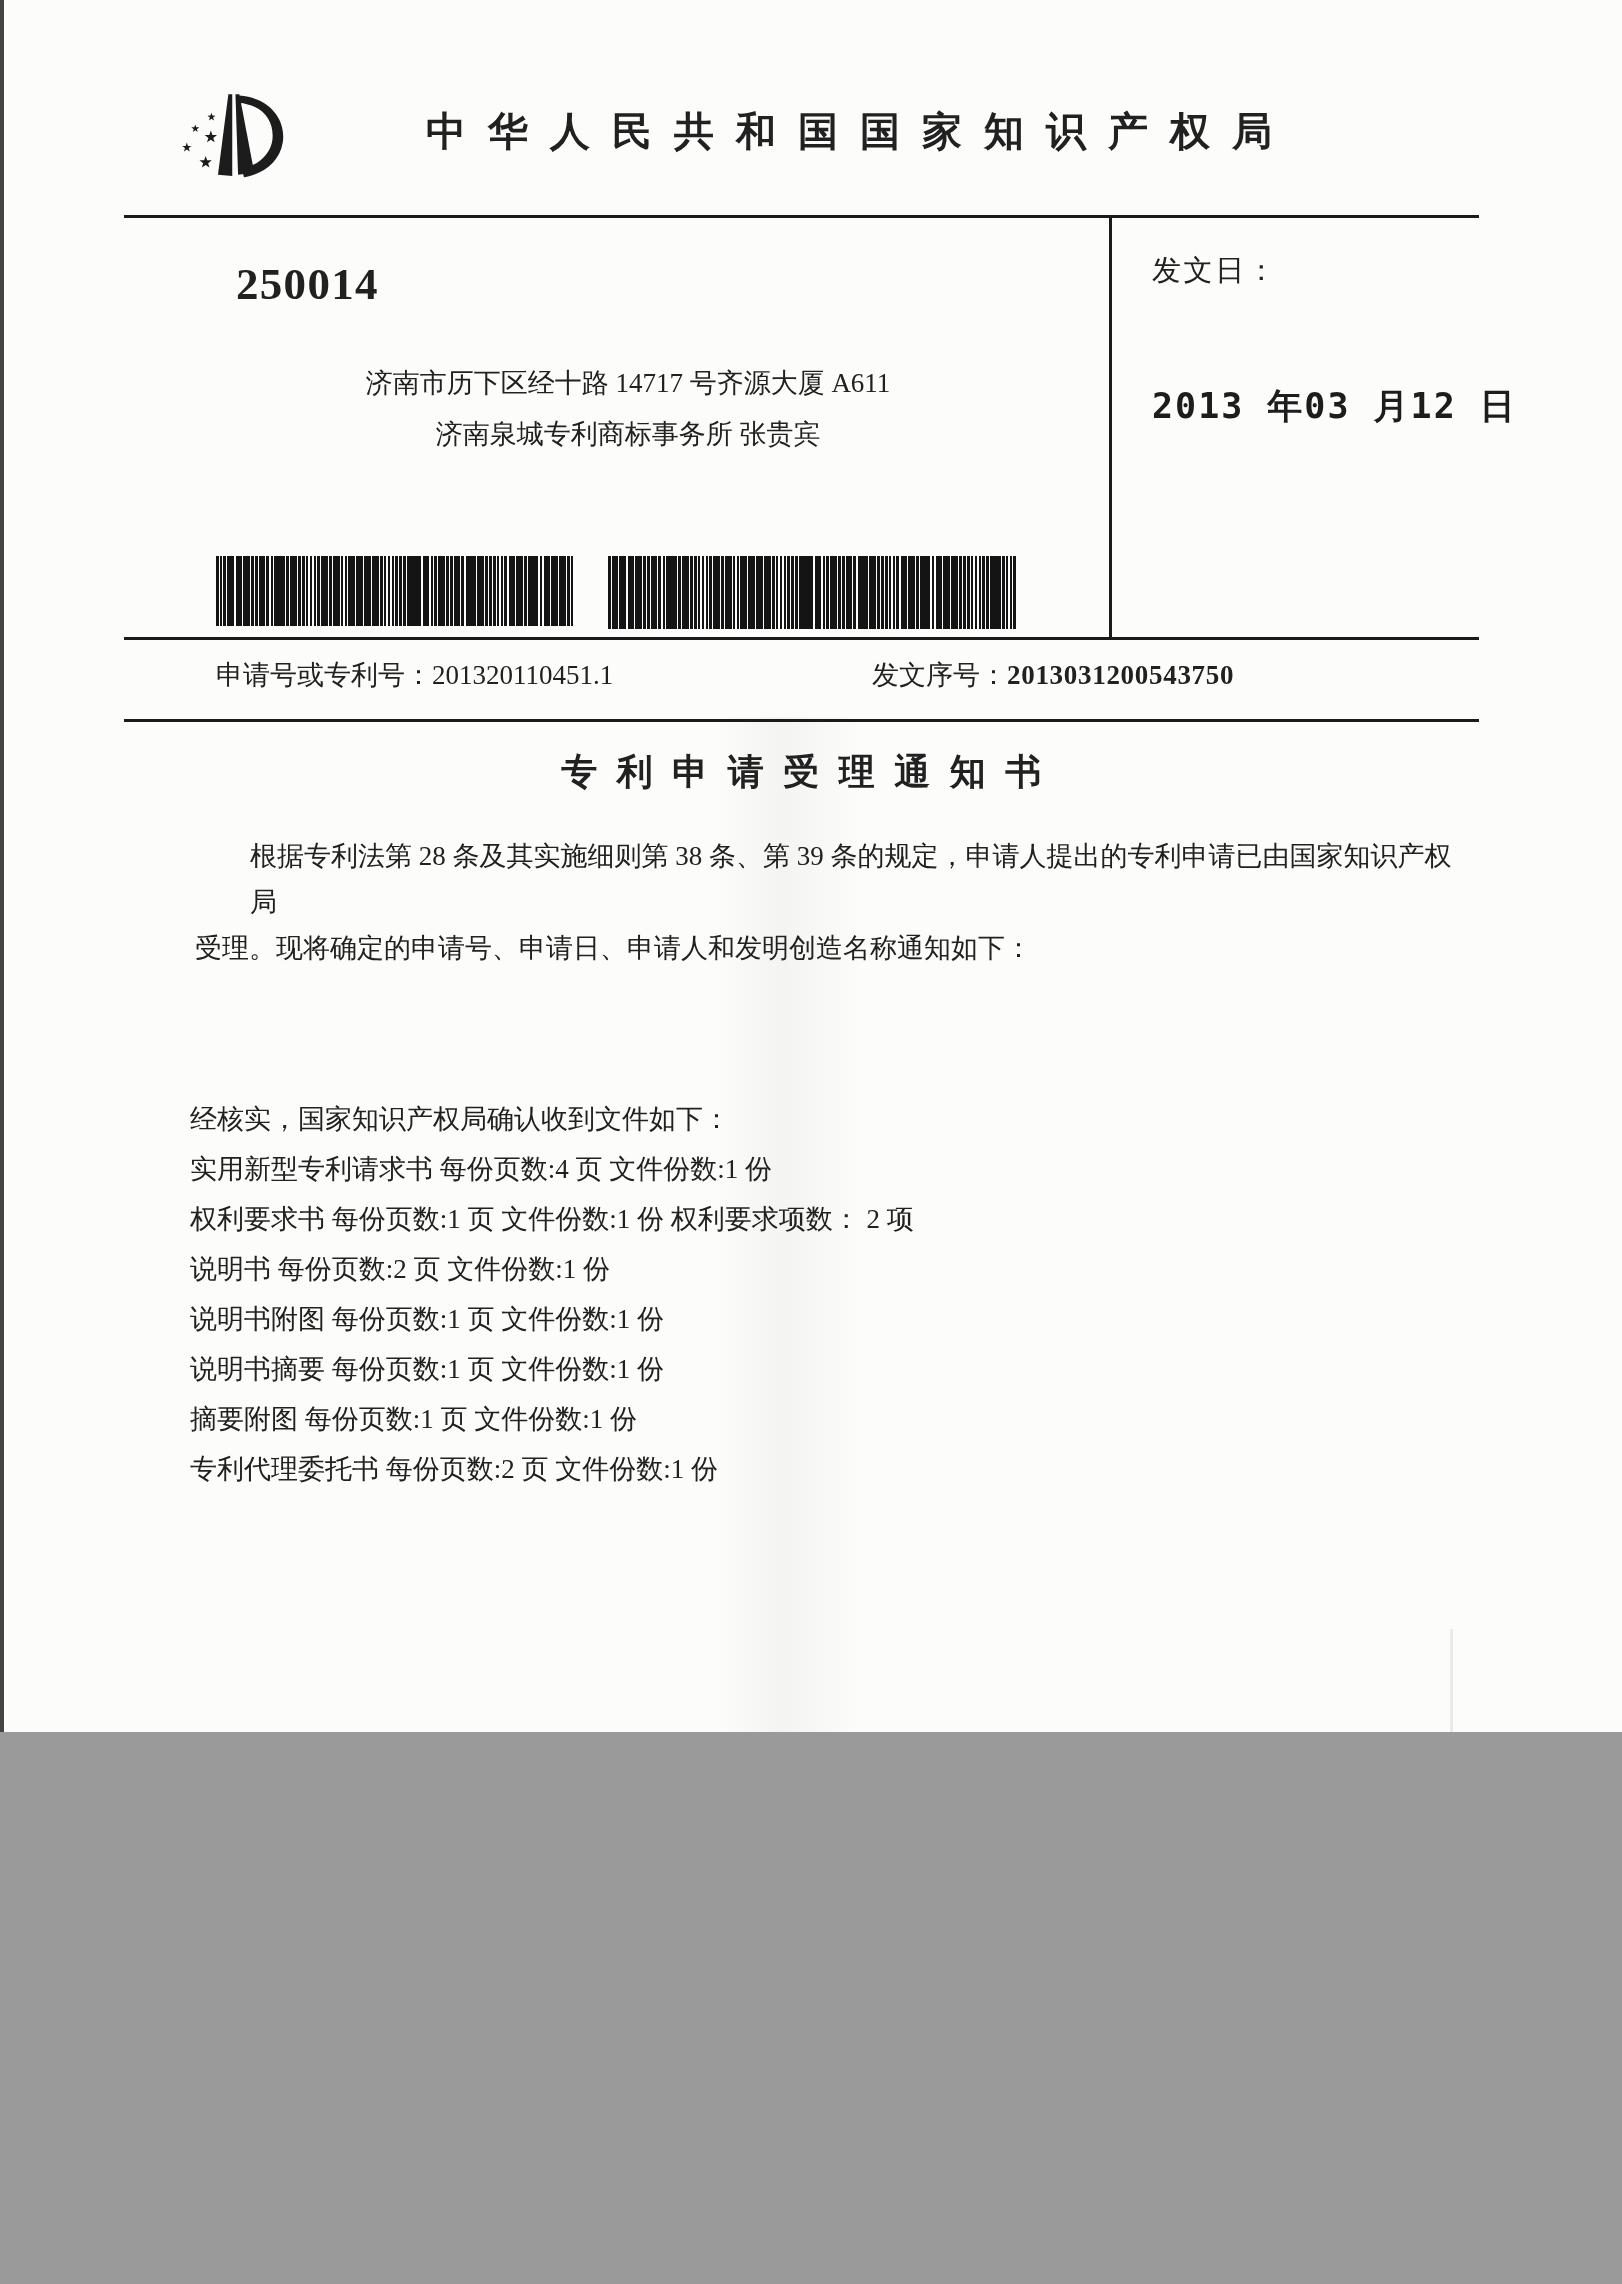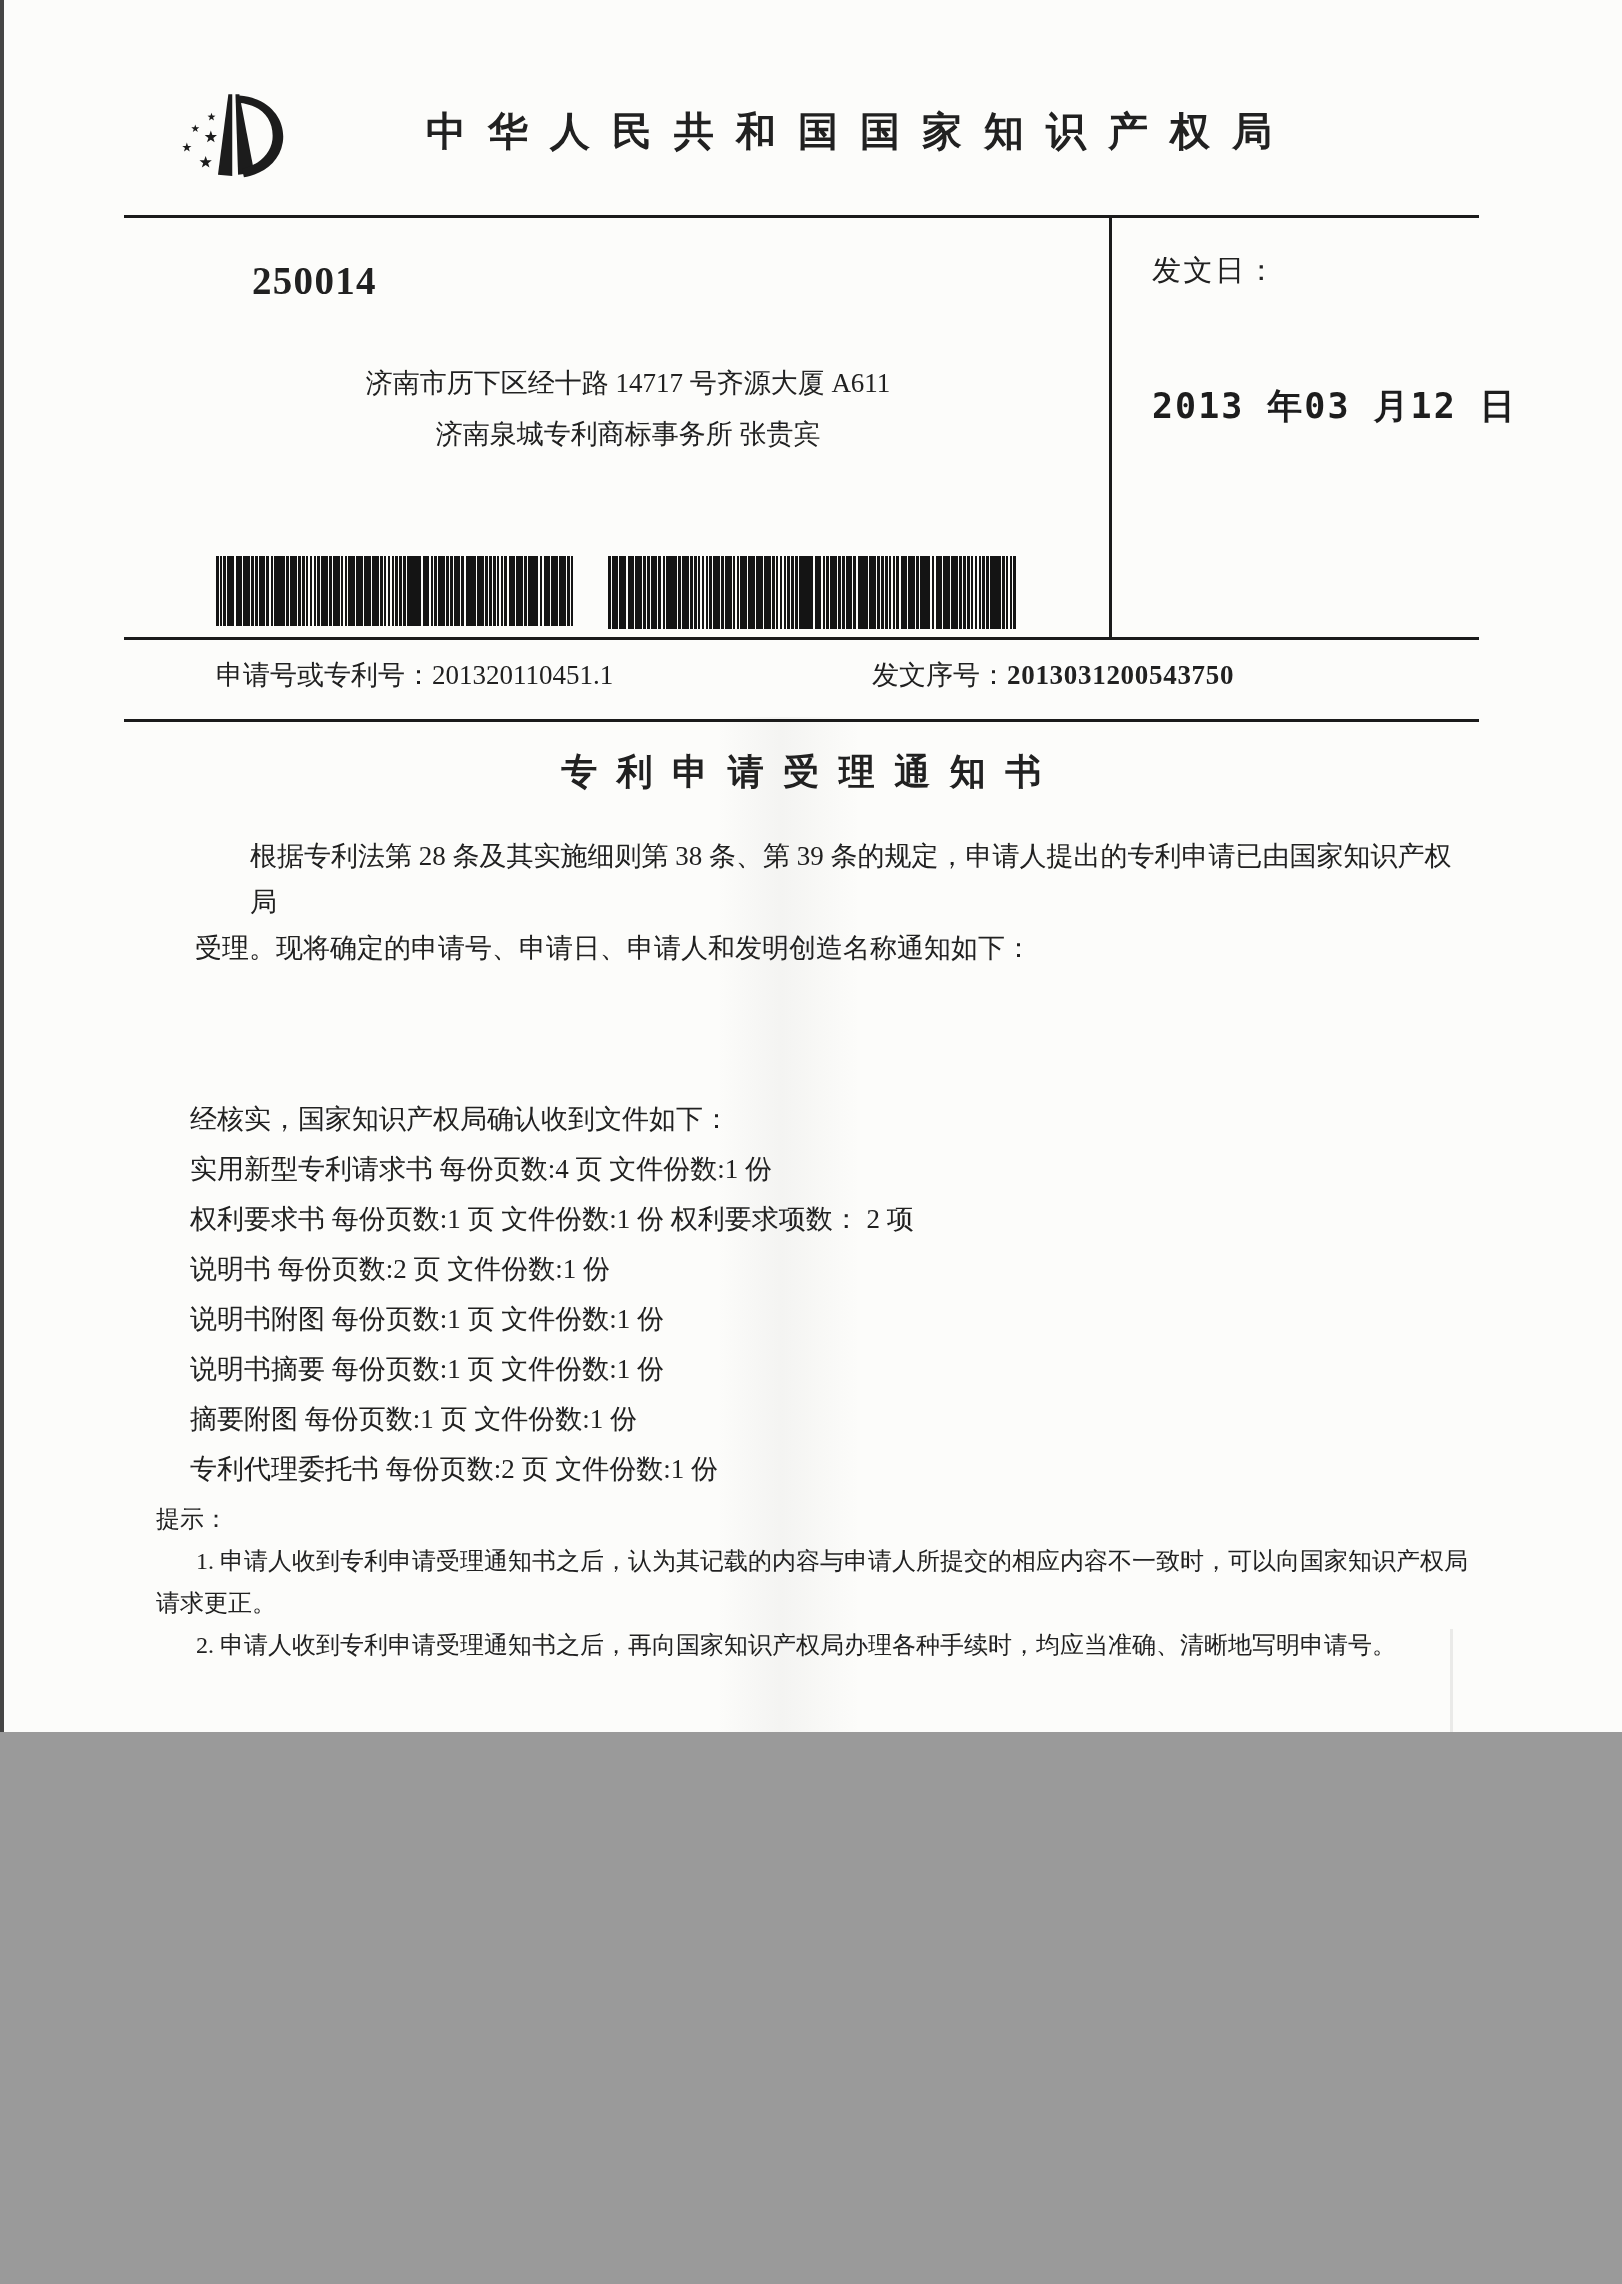--- a/index.html
+++ b/index.html
@@ -12,21 +12,21 @@
   .smudge{position:absolute;left:717px;top:717px;width:143px;height:1107px;
     background:linear-gradient(to right,rgba(0,0,0,0) 0%,rgba(90,90,90,.05) 45%,rgba(0,0,0,0) 100%);}
   .smudge2{position:absolute;left:1450px;top:1629px;width:2.6px;height:655px;background:rgba(0,0,0,.07);}
 
   
   .org-title{position:absolute;left:365px;top:104px;width:990px;text-align:center;
     font-size:40px;font-weight:bold;letter-spacing:22px;white-space:nowrap;}
   .logo{position:absolute;left:181px;top:93px;}
 
   
-  .code{position:absolute;left:252px;top:258px;font-size:39px;font-weight:bold;letter-spacing:1.3px;}
+  .code{position:absolute;left:236px;top:258px;font-size:45px;font-weight:bold;letter-spacing:1.3px;}
   .addr{position:absolute;left:221px;top:358px;width:814px;text-align:center;font-size:27px;line-height:51px;}
   .vdiv{position:absolute;left:1109px;top:218px;width:2.6px;height:420px;background:#1b1b1b;}
   .issue-label{position:absolute;left:1152px;top:251px;font-size:29px;letter-spacing:2.6px;}
   .issue-date{position:absolute;left:1152px;top:383px;font-size:35px;font-weight:bold;
     font-family:"DejaVu Sans Mono",monospace;letter-spacing:2px;color:#1d1d1d;}
 
   
   .bc{position:absolute;top:556px;
     background-image:
       repeating-linear-gradient(90deg,#141414 0 2.6px,rgba(0,0,0,0) 2.6px 3.9px),
@@ -135,26 +135,20 @@
     <div>经核实，国家知识产权局确认收到文件如下：</div>
     <div>实用新型专利请求书 每份页数:4 页 文件份数:1 份</div>
     <div>权利要求书 每份页数:1 页 文件份数:1 份 权利要求项数： 2 项</div>
     <div>说明书 每份页数:2 页 文件份数:1 份</div>
     <div>说明书附图 每份页数:1 页 文件份数:1 份</div>
     <div>说明书摘要 每份页数:1 页 文件份数:1 份</div>
     <div>摘要附图 每份页数:1 页 文件份数:1 份</div>
     <div>专利代理委托书 每份页数:2 页 文件份数:1 份</div>
   </div>
 
-  <div class="tips">
-    <span class="t-title">提示：</span>
-    <span class="ind">1. 申请人收到专利申请受理通知书之后，认为其记载的内容与申请人所提交的相应内容不一致时，可以向国家知识产权局</span>
-    <span>请求更正。</span>
-    <span class="ind">2. 申请人收到专利申请受理通知书之后，再向国家知识产权局办理各种手续时，均应当准确、清晰地写明申请号。</span>
-  </div>
 
   <div class="signoff">
     <span class="exm">
       <span>审 查 员：</span><span>自动受理</span>
     </span>
     <span class="dep">
       <span>审查部门：</span><span>专利局初审及流程管理部</span>
     </span>
   </div>
 

